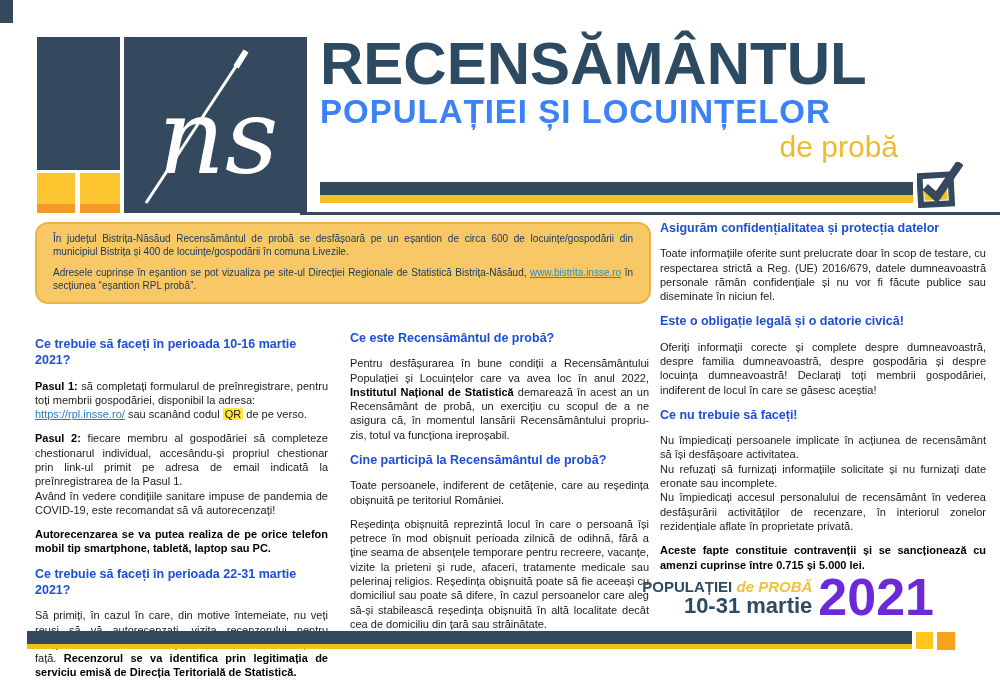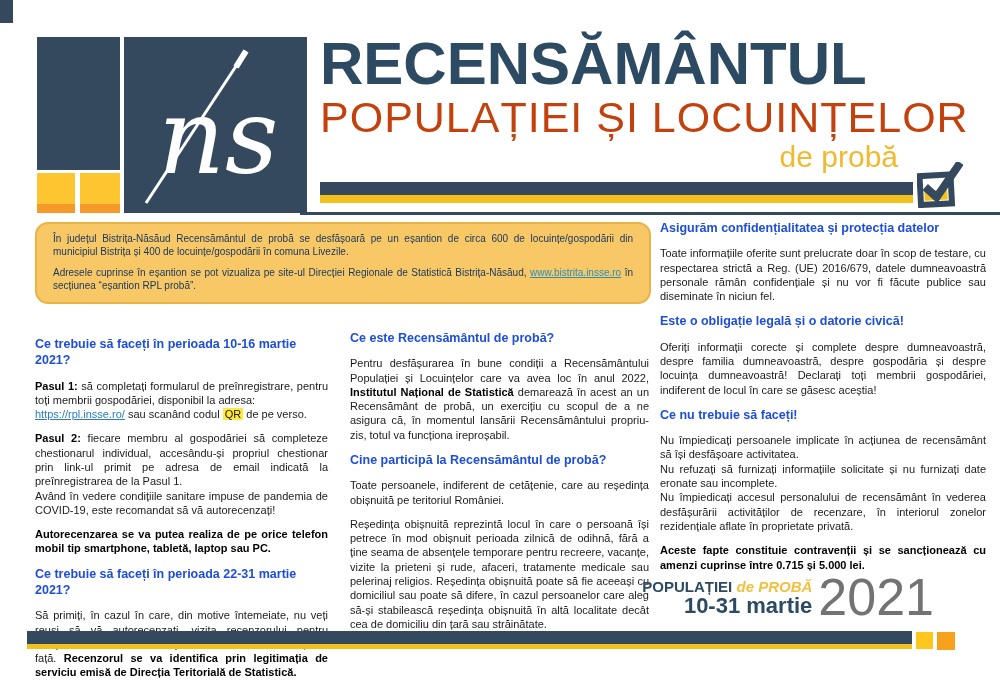--- a/index.html
+++ b/index.html
@@ -19,21 +19,21 @@
   }
   .logo-main { position:absolute; left:124px; top:37px; width:183px; height:176px; background:#34495e; }
   .logo-main svg { width:100%; height:100%; display:block; }
 
   .title-block { position:absolute; left:320px; top:34px; width:670px; }
   .title-1 {
     font-size:60px; font-weight:bold; color:#2d4a63; letter-spacing:0px;
     line-height:1.0; white-space:nowrap;
   }
   .title-2 {
-    font-size:43px; font-weight:400; color:#c2410c; letter-spacing:1px;
+    font-size:33px; font-weight:700; color:#3b82f6; letter-spacing:1px;
     line-height:1.08; white-space:nowrap;
   }
   .title-3 {
     font-size:30px; color:#f0ba2f; font-weight:400; text-align:right;
     padding-right:92px; line-height:1.0; margin-top:2px;
   }
   .title-bars { position:absolute; left:320px; top:182px; width:593px; }
   .bar-dark { height:13px; background:#34495e; }
   .bar-gold { height:8px; background:#f3c11d; }
   .checkbox-wrap { position:absolute; left:917px; top:162px; width:46px; height:46px; }
@@ -66,21 +66,21 @@
   .footer-gold { position:absolute; left:27px; top:644px; width:885px; height:5px;  background:#f3c11d; }
   .footer-sq1  { position:absolute; left:916px; top:632px; width:17px; height:17px; background:#ffc61e; }
   .footer-sq2  { position:absolute; left:937px; top:632px; width:18px; height:18px; background:#f6a21c; }
 
   
   .badge { position:absolute; right:66px; top:575px; display:flex; align-items:flex-end; }
   .badge-left { text-align:right; padding-bottom:2px; }
   .badge-line1 { font-size:15px; font-weight:bold; color:#2d4a63; white-space:nowrap; line-height:1.1; }
   .badge-line1 .badge-proba { color:#f0c040; font-style:italic; }
   .badge-line2 { font-size:22px; font-weight:bold; color:#2d4a63; line-height:1.0; }
-  .badge-year { font-size:52px; font-weight:normal; color:#737373; line-height:0.85; margin-left:6px; }
+  .badge-year { font-size:52px; font-weight:bold; color:#6d28d9; line-height:0.85; margin-left:6px; }
 </style>
 </head>
 <body>
 
 <div id="page">
 
   <div class="corner-notch"></div>
   <div class="logo-left-rect"></div>
   <div class="logo-sq-y1"></div>
   <div class="logo-sq-y2"></div>

